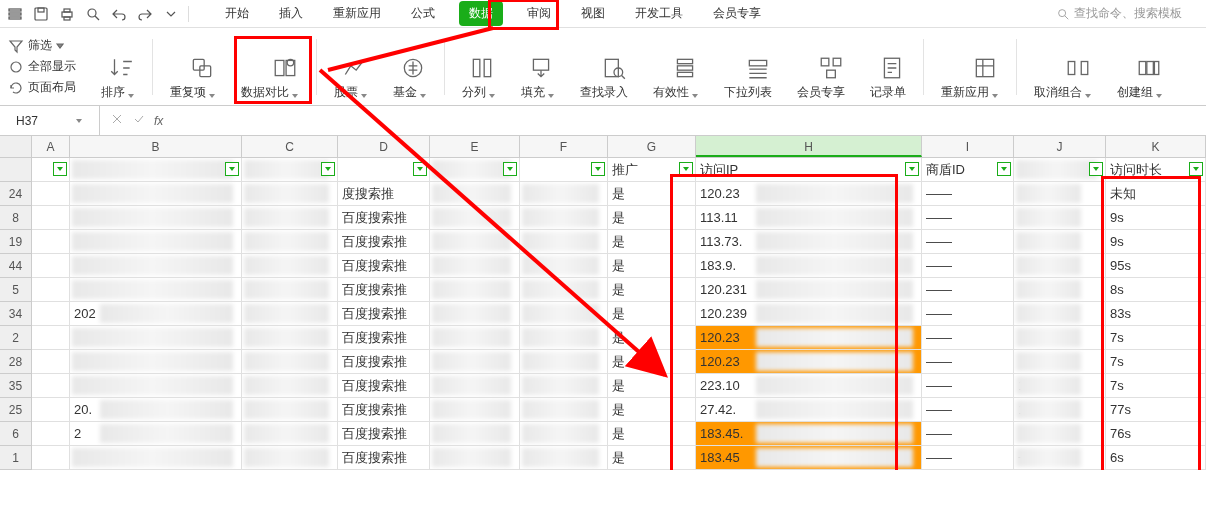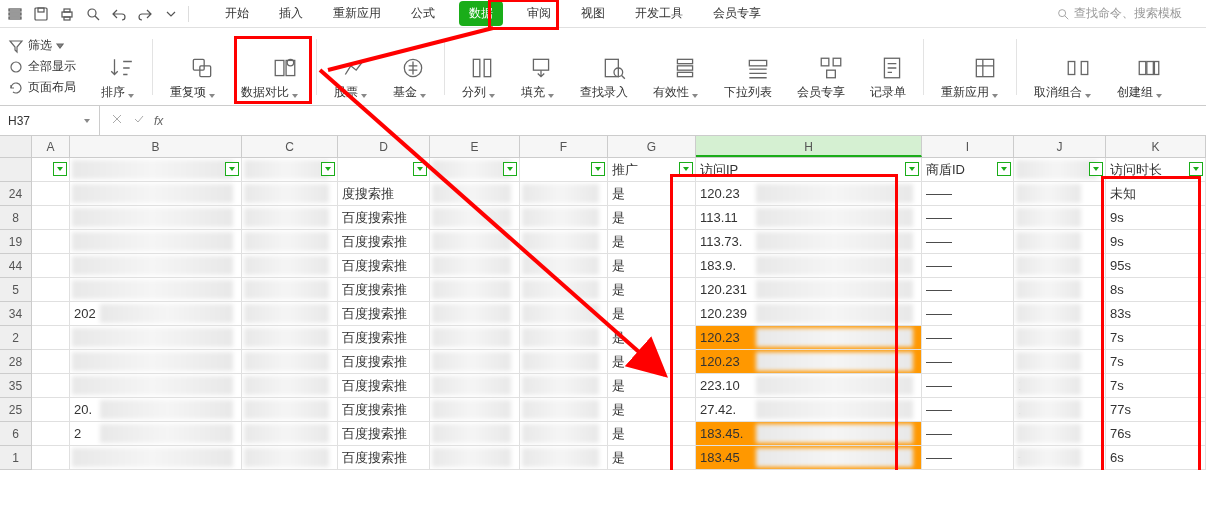--- a/index.html
+++ b/index.html
@@ -24,21 +24,21 @@
   .rico-lg svg { width: 26px; height: 26px; stroke: #666; fill: none; stroke-width: 1.2; }
   .rlabel { font-size: 12px; color: #333; display: flex; align-items: center; gap: 2px; }
   .rlabel .drop { width: 8px; height: 8px; }
   .ritem-sm { display: flex; align-items: center; gap: 4px; color: #333; }
   .ritem-sm svg { width: 16px; height: 16px; stroke: #666; fill: none; stroke-width: 1.2; }
   .vsep { width: 1px; height: 56px; background: #e3e3e3; }
   .drop svg { width: 8px; height: 8px; fill: #888; }
   
   
   .fxbar { height: 30px; display: flex; align-items: center; border-bottom: 1px solid #ccc; }
-  .namebox { width: 100px; padding: 0 8px; height: 100%; display: flex; align-items: center; justify-content: space-between; border-right: 1px solid #ccc; }
+  .namebox { width: 100px; padding: 0 16px; height: 100%; display: flex; align-items: center; justify-content: space-between; border-right: 1px solid #ccc; }
   .fxbtns { display: flex; align-items: center; gap: 8px; padding: 0 10px; color: #888; }
   .fxbtns svg { width: 14px; height: 14px; }
   .fxinput { flex: 1; }
   
   
   .colheaders { height: 22px; display: flex; border-bottom: 1px solid #ccc; background: #f0f0f0a0; position: relative; }
   .rowhdr { width: 32px; border-right: 1px solid #ccc; background: #efefef; }
   .ch { border-right: 1px solid #ccc; text-align: center; line-height: 22px; color: #555; font-size: 12px; position: relative; }
   .ch.selected { background: #d5f0d2; border-bottom: 2px solid #1aad19; }
   

